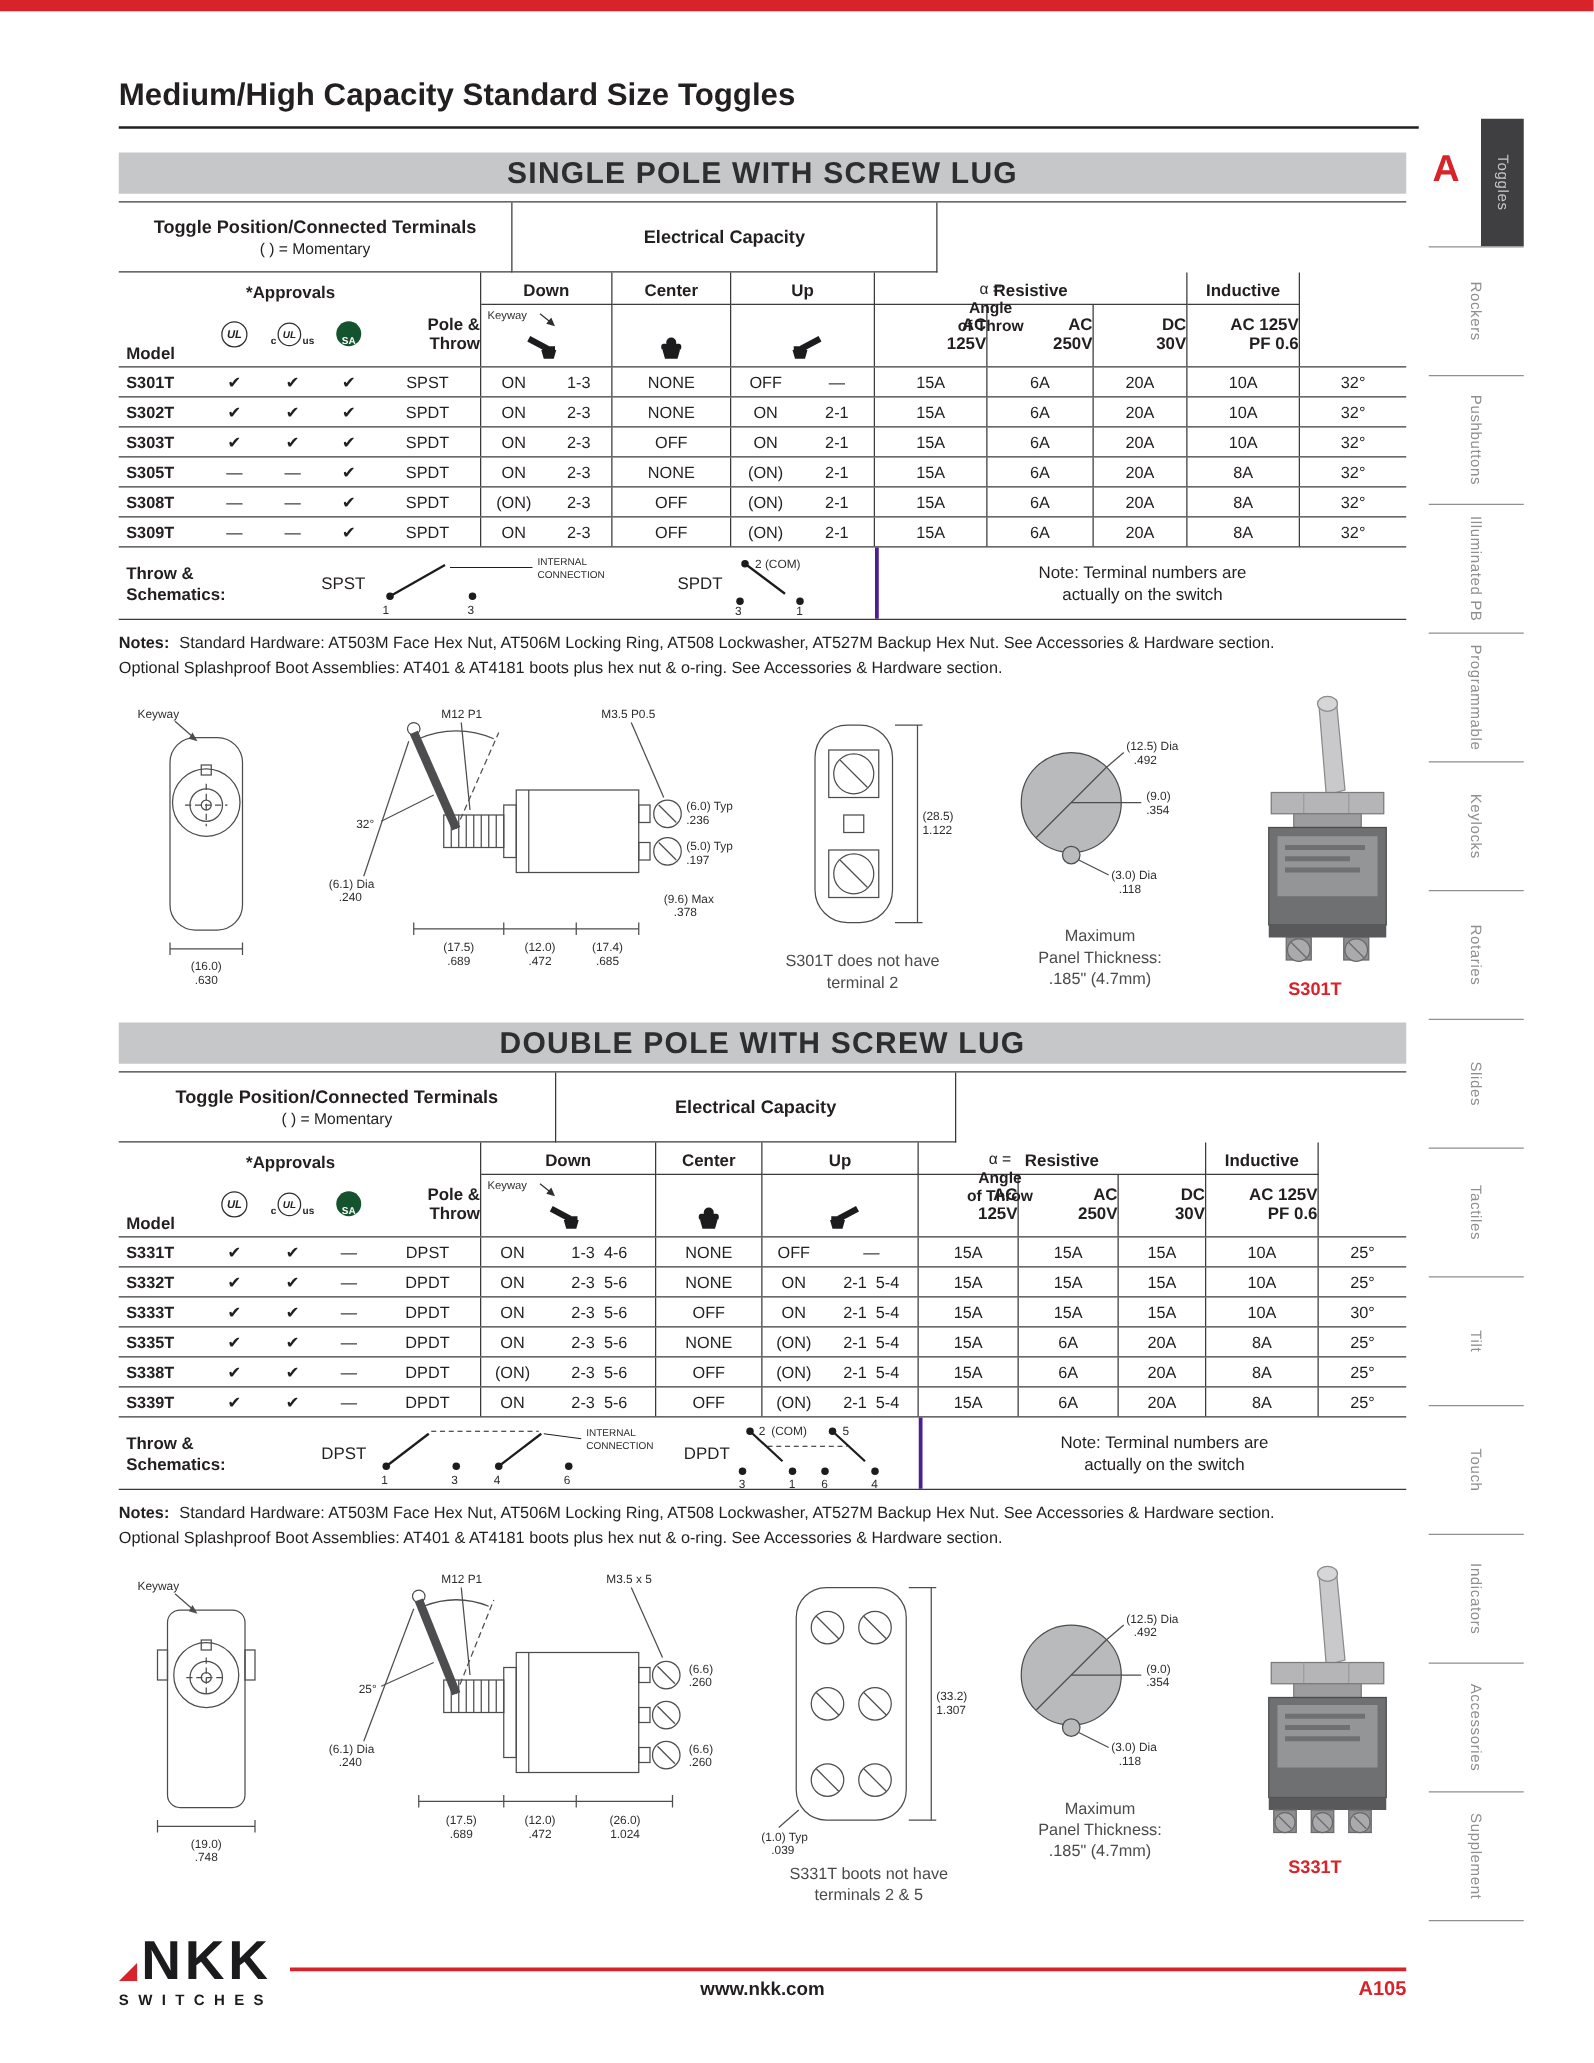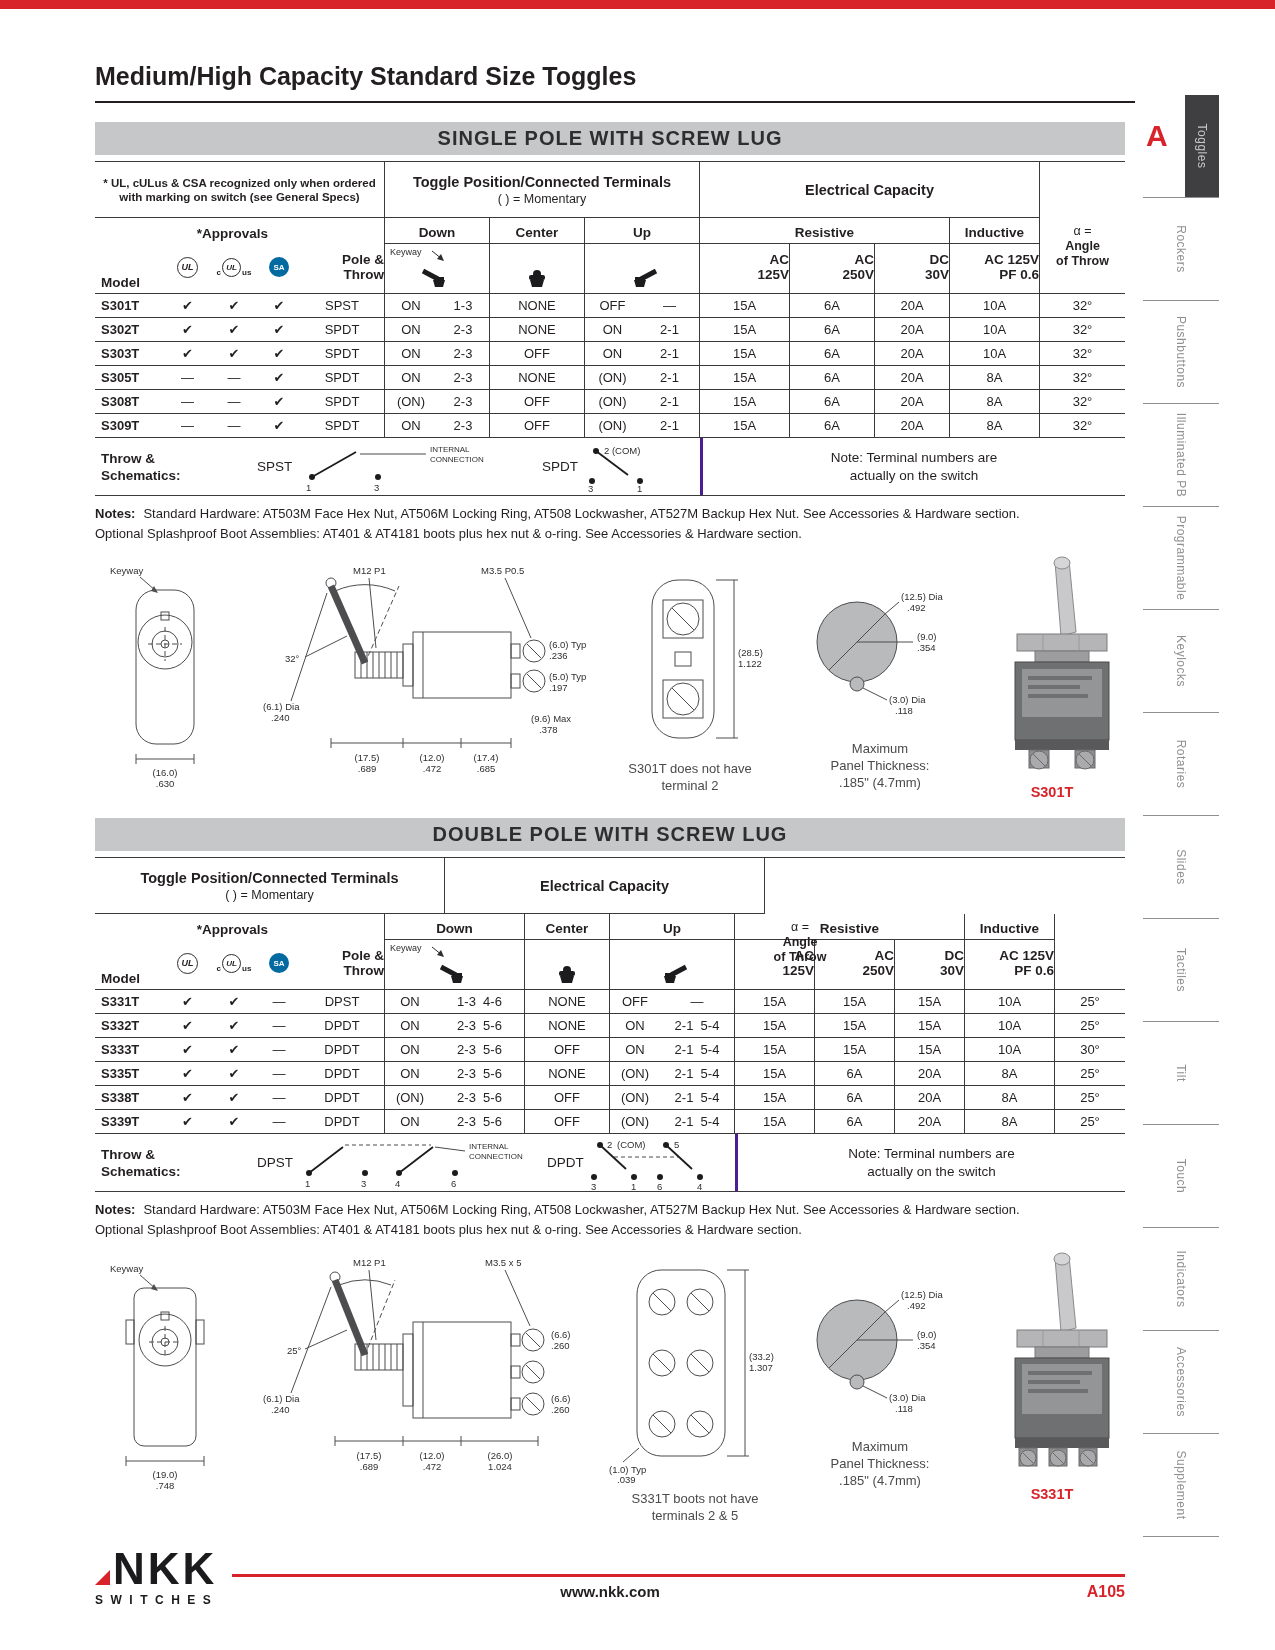--- a/index.html
+++ b/index.html
@@ -13,21 +13,21 @@
 
 .sidebar{position:absolute;top:95px;left:1140px;width:135px;height:1445px}
 .side-letter{position:absolute;top:24px;left:6px;font-size:30px;font-weight:bold;color:#d8232a;z-index:2}
 .side-tabs{position:absolute;inset:0}
 .side-tab{height:103px;border-bottom:1px solid #8f8f8f;margin-left:3px;width:76px;position:relative}
 .side-tab .vtext{writing-mode:vertical-rl;font-size:12px;letter-spacing:.5px;color:#8f8f8f;position:absolute;top:50%;left:50%;transform:translate(-50%,-50%);white-space:nowrap}
 .side-tabs div.side-tab:first-of-type{background:linear-gradient(90deg,transparent 42px,#3f3f41 42px)}
 .side-tabs div.side-tab:first-of-type .vtext{left:59px;color:#c6c6c8}
 
 .sect{position:absolute;left:95px;width:1030px}
-.bar{height:33px;background:#c6c7c9;display:flex;align-items:center;justify-content:center;font-size:20px;font-weight:bold;color:#2e2e30;letter-spacing:1px}
+.bar{height:33px;background:#c6c7c9;display:flex;align-items:center;justify-content:center;font-size:24px;font-weight:bold;color:#2e2e30;letter-spacing:1px}
 .tbl{border-top:1px solid #3a3a3a;margin-top:6px}
 .b{font-weight:bold}
 .pre{white-space:pre}
 .vb{border-right:1px solid #3a3a3a}
 .ulb{border-bottom:1px solid #3a3a3a}
 .hb{border-bottom:1px solid #3a3a3a}
 .hrow1{display:flex;height:56px}
 .h-note{display:flex;flex-direction:column;justify-content:center;align-items:center;font-size:11.5px;font-weight:bold;line-height:14px;text-align:center}
 .h-toggle{display:flex;flex-direction:column;justify-content:center;align-items:center}
 .tp-title{font-weight:bold;font-size:14.5px}
@@ -73,21 +73,21 @@
 
 .notes{margin-top:8px;font-size:13px;line-height:20px}
 .nb{font-weight:bold;margin-right:8px}
 
 .ul-mark{display:inline-flex;width:21px;height:21px;border:1.5px solid #2e2e30;border-radius:50%;align-items:center;justify-content:center}
 .ul-mark i{font-style:italic;font-weight:bold;font-size:9px}
 .culus-mark{display:inline-flex;align-items:flex-end}
 .cu-sm{font-size:8px;font-weight:bold}
 .cu-circle{display:inline-flex;width:19px;height:19px;border:1.5px solid #2e2e30;border-radius:50%;align-items:center;justify-content:center;margin:0 1px}
 .cu-circle i{font-style:italic;font-weight:bold;font-size:8px}
-.csa-mark{display:inline-flex;width:20px;height:20px;border-radius:50%;background:#0369a1;color:#fff;align-items:center;justify-content:center}
+.csa-mark{display:inline-flex;width:20px;height:20px;border-radius:50%;background:#14532d;color:#fff;align-items:flex-end;justify-content:center}
 .csa-mark i{font-style:normal;font-weight:bold;font-size:8px}
 
 .drawings{position:absolute;left:95px;width:1030px}
 .sp-draw{top:552px;height:262px}
 .dp-draw{top:1248px;height:296px}
 .draw{position:absolute}
 .cap{position:absolute;font-size:13px;color:#4a4a4c;text-align:center;line-height:17px}
 .cap-red{position:absolute;color:#d8232a;font-weight:bold;font-size:14.5px;text-align:center}
 svg .ln{stroke:#4d4d4f;stroke-width:1;fill:none}
 svg .lnd{stroke:#4d4d4f;stroke-width:1;fill:none;stroke-dasharray:5 3}
@@ -174,24 +174,20 @@
         </div>
       </div>
   </aside>
 
   <section class="sect" style="top:122px">
     <div class="bar">
       <span>SINGLE POLE WITH SCREW LUG</span>
     </div>
     <div class="tbl sp">
       <div class="hrow1">
-        <div class="h-note vb hb">
-          <div>* UL, cULus &amp; CSA recognized only when ordered</div>
-          <div>with marking on switch (see General Specs)</div>
-        </div>
         <div class="h-toggle vb hb">
           <div class="tp-title">Toggle Position/Connected Terminals</div>
           <div class="tp-sub">( ) = Momentary</div>
         </div>
         <div class="h-elec vb hb">Electrical Capacity</div>
         <div class="h-angle">
           <div class="angle-txt">
             <div>α =</div>
             <div class="b">Angle</div>
             <div class="b">of Throw</div>

